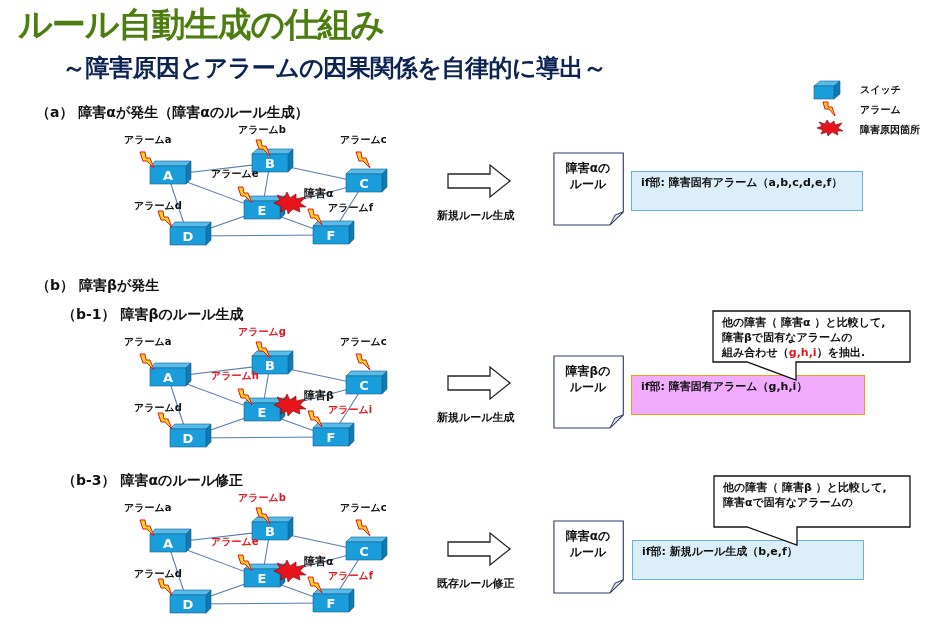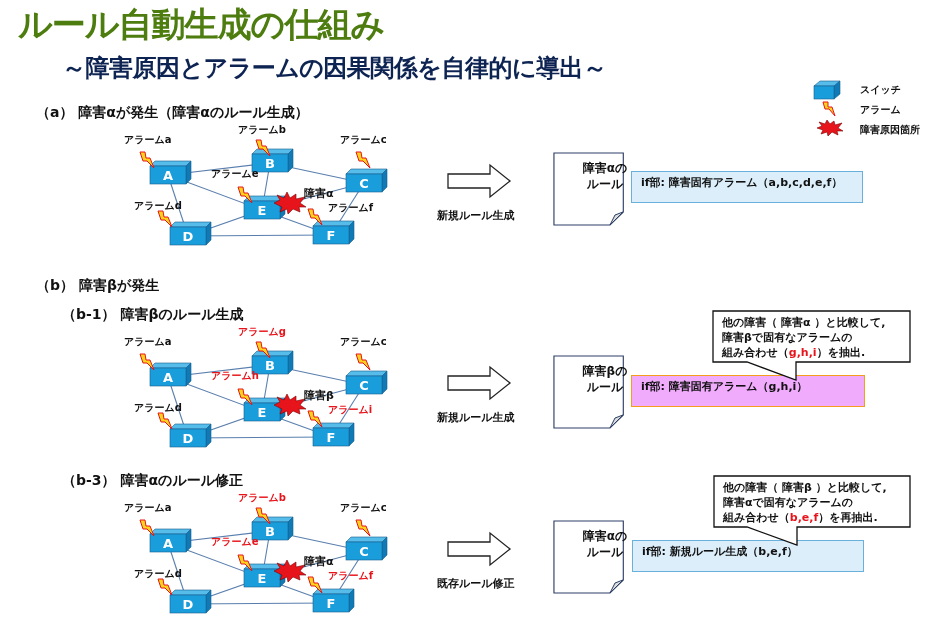--- a/index.html
+++ b/index.html
@@ -4,22 +4,22 @@
 <style>
   html,body{margin:0;padding:0;background:#fff;}
   body{width:943px;height:628px;position:relative;overflow:hidden;font-family:"DejaVu Sans","Liberation Sans",sans-serif;}
   .abs{position:absolute;}
   .title{left:18px;top:2px;font-size:34px;font-weight:bold;color:#4d7c0f;letter-spacing:-1px;white-space:nowrap;}
   .subtitle{left:62px;top:52px;font-size:24px;font-weight:bold;color:#0d2352;white-space:nowrap;letter-spacing:-0.5px;}
   .sec{font-size:14px;font-weight:bold;color:#111;white-space:nowrap;}
   .legend-item{font-size:10px;font-weight:bold;color:#111;white-space:nowrap;}
   .arrowlbl{font-size:11px;font-weight:bold;color:#111;white-space:nowrap;}
   .doc{width:72px;height:72px;}
-  .doc-text{position:absolute;left:0;top:8px;width:60px;text-align:center;font-size:12px;font-weight:bold;line-height:16px;color:#111;padding-left:17px;}
-  .ifbox{height:32px;border:1px solid;box-sizing:border-box;font-size:11px;font-weight:bold;line-height:22px;padding-left:9px;color:#111;white-space:nowrap;}
+  .doc-text{position:absolute;left:0;top:8px;width:60px;text-align:center;font-size:12px;font-weight:bold;line-height:16px;color:#111;}
+  .ifbox{height:40px;border:1px solid;box-sizing:border-box;font-size:11px;font-weight:bold;line-height:22px;padding-left:9px;color:#111;white-space:nowrap;}
   .ifbox.blue{background:#dbeefa;border-color:#6ab0dc;}
   .ifbox.orange{background:#f0abfc;border-color:#f39c1e;}
   .callout{font-size:11px;font-weight:bold;line-height:15px;color:#111;padding:5px 10px;white-space:nowrap;}
   .red{color:#e8141b;}
   svg text{font-family:"DejaVu Sans","Liberation Sans",sans-serif;}
 </style>
 </head>
 <body>
 
 <div class="abs title">ルール自動生成の仕組み</div>
@@ -296,15 +296,14 @@
   </div>
 </div>
 
 <div class="abs" style="left:713px;top:475px;width:200px;height:65px">
   <svg class="abs" style="left:0;top:0;overflow:visible" width="200" height="70">
     <polygon points="1,1 197,1 197,52 84,52 84,70 34,52 1,52" fill="#fff" stroke="#111" stroke-width="1.3"></polygon>
   </svg>
   <div class="abs callout" style="left:0;top:0">
     <div>他の障害（ 障害β ）と比較して,</div>
     <div>障害αで固有なアラームの</div>
-    <div><span>組み合わせ（</span><span class="red">b,e,f</span><span>）を再抽出.</span></div>
   </div>
 </div>
 
 </body></html>

